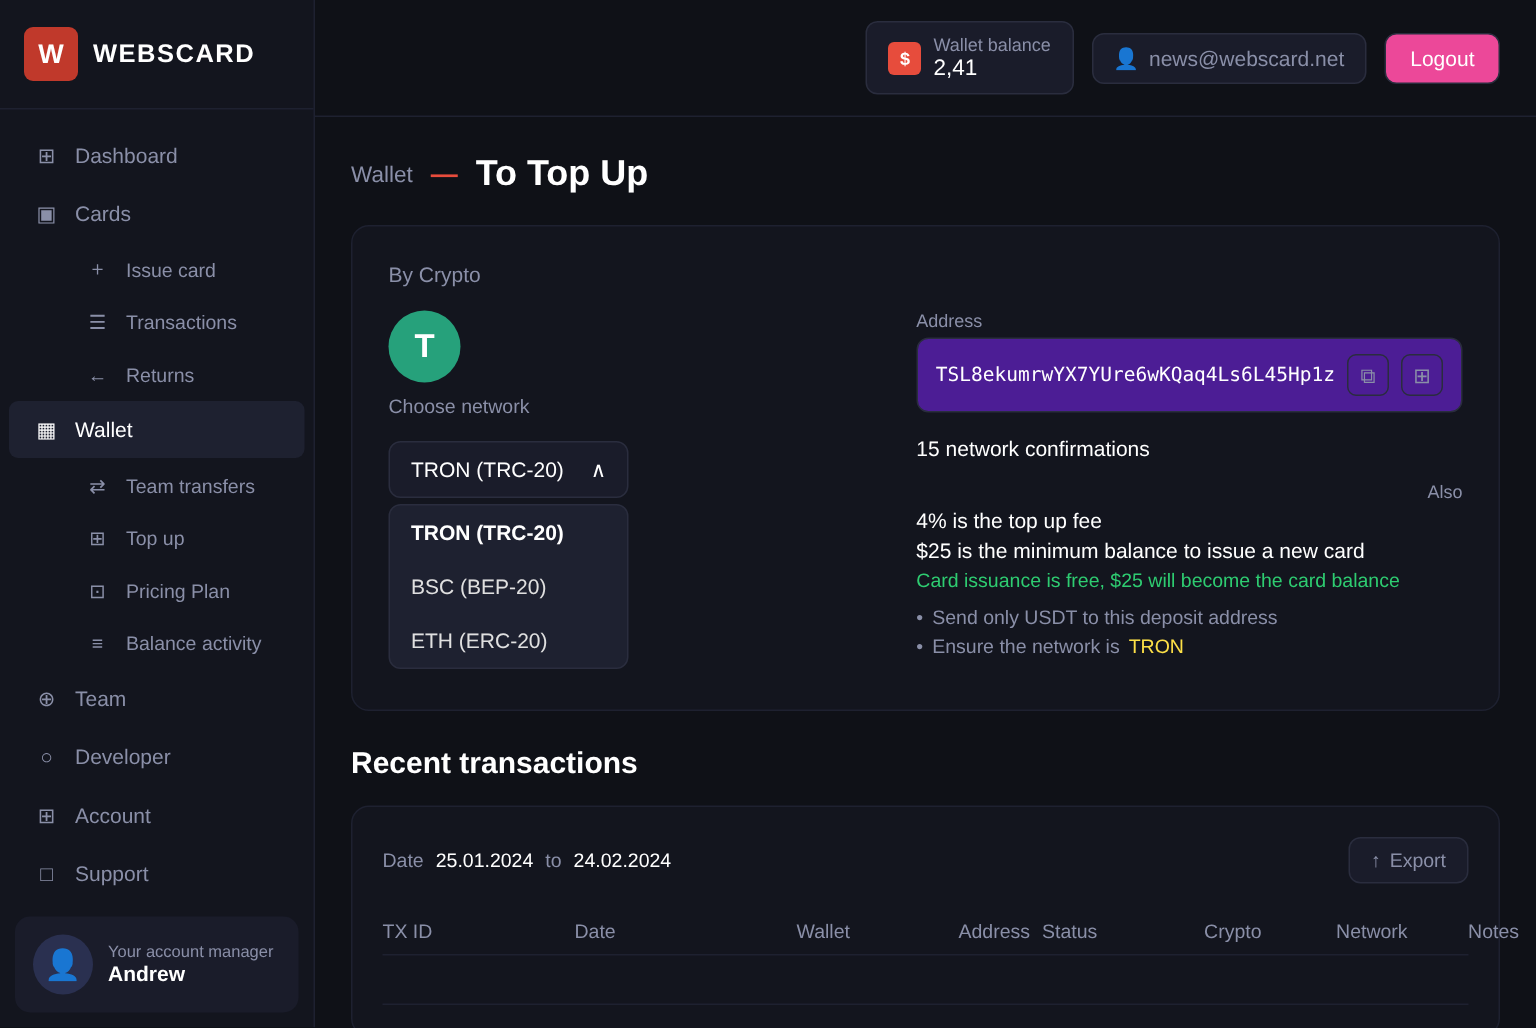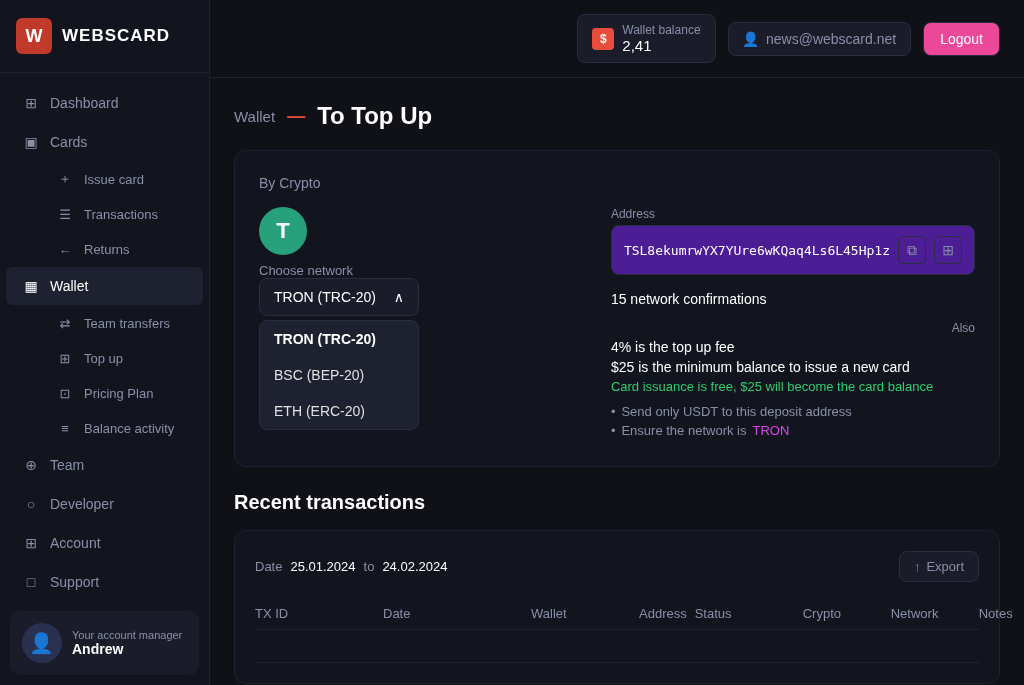--- a/index.html
+++ b/index.html
@@ -47,21 +47,21 @@
     .topup-card h3 { color: #8a8fa8; font-size: 14px; margin-bottom: 16px; font-weight: 500; }
 
     .topup-layout { display: flex; gap: 32px; }
     .topup-left { flex: 1; }
     .topup-right { flex: 1; }
 
     .crypto-icon { width: 48px; height: 48px; border-radius: 50%; background: #26a17b; display: flex; align-items: center; justify-content: center; font-size: 22px; font-weight: bold; color: white; margin-bottom: 8px; }
     .crypto-label { font-size: 14px; color: #8a8fa8; margin-bottom: 20px; }
     .crypto-label span { color: #26a17b; }
 
-    .network-label { font-size: 13px; color: #8a8fa8; margin-bottom: 0; }
+    .network-label { font-size: 13px; color: #8a8fa8; margin-bottom: 16px; }
     .network-select { background: #1a1c2a; border: 1px solid #2a2d3e; border-radius: 8px; padding: 10px 14px; color: #fff; cursor: pointer; display: flex; align-items: center; justify-content: space-between; width: 160px; font-size: 14px; position: relative; }
 
     
     .dropdown-menu { background: #1e2130; border: 1px solid #2a2d3e; border-radius: 8px; margin-top: 4px; overflow: hidden; width: 160px; }
     .dropdown-item { padding: 10px 14px; cursor: pointer; font-size: 14px; color: #e0e0e0; }
     .dropdown-item.selected { color: #fff; font-weight: 600; }
 
     
     .info-label { font-size: 12px; color: #8a8fa8; margin-bottom: 4px; }
     .address-row { display: flex; align-items: center; gap: 8px; background: #4c1d95; border: 1px solid #2a2d3e; border-radius: 8px; padding: 10px 12px; margin-bottom: 16px; }
@@ -71,21 +71,21 @@
     .expected-label { font-size: 12px; color: #8a8fa8; margin-bottom: 4px; }
     .expected-value { font-size: 14px; color: #fff; margin-bottom: 14px; }
 
     .also-label { font-size: 12px; color: #8a8fa8; margin-bottom: 4px; text-align: right; }
     .also-item { font-size: 14px; color: #fff; margin-bottom: 4px; font-weight: 500; }
     .also-item.green-text { color: #2ecc71; font-size: 13px; font-weight: 400; }
 
     .bullet-list { margin-top: 10px; padding-left: 0; list-style: none; }
     .bullet-list li { font-size: 13px; color: #8a8fa8; margin-bottom: 4px; display: flex; align-items: flex-start; gap: 6px; }
     .bullet-list li::before { content: "•"; color: #8a8fa8; flex-shrink: 0; }
-    .tron-text { color: #d946ef; }
+    .tron-text { color: #fde047; }
 
     
     .recent-section h2 { font-size: 20px; font-weight: 700; color: #fff; margin-bottom: 16px; }
     .transactions-card { background: #13151e; border: 1px solid #1e2130; border-radius: 12px; padding: 20px; }
 
     .transactions-header { display: flex; align-items: center; justify-content: space-between; margin-bottom: 16px; }
     .date-range { display: flex; align-items: center; gap: 8px; color: #8a8fa8; font-size: 13px; }
     .date-value { color: #fff; font-size: 13px; }
     .export-btn { display: flex; align-items: center; gap: 6px; background: #1a1c2a; border: 1px solid #2a2d3e; border-radius: 8px; padding: 7px 14px; color: #8a8fa8; cursor: pointer; font-size: 13px; }
 

